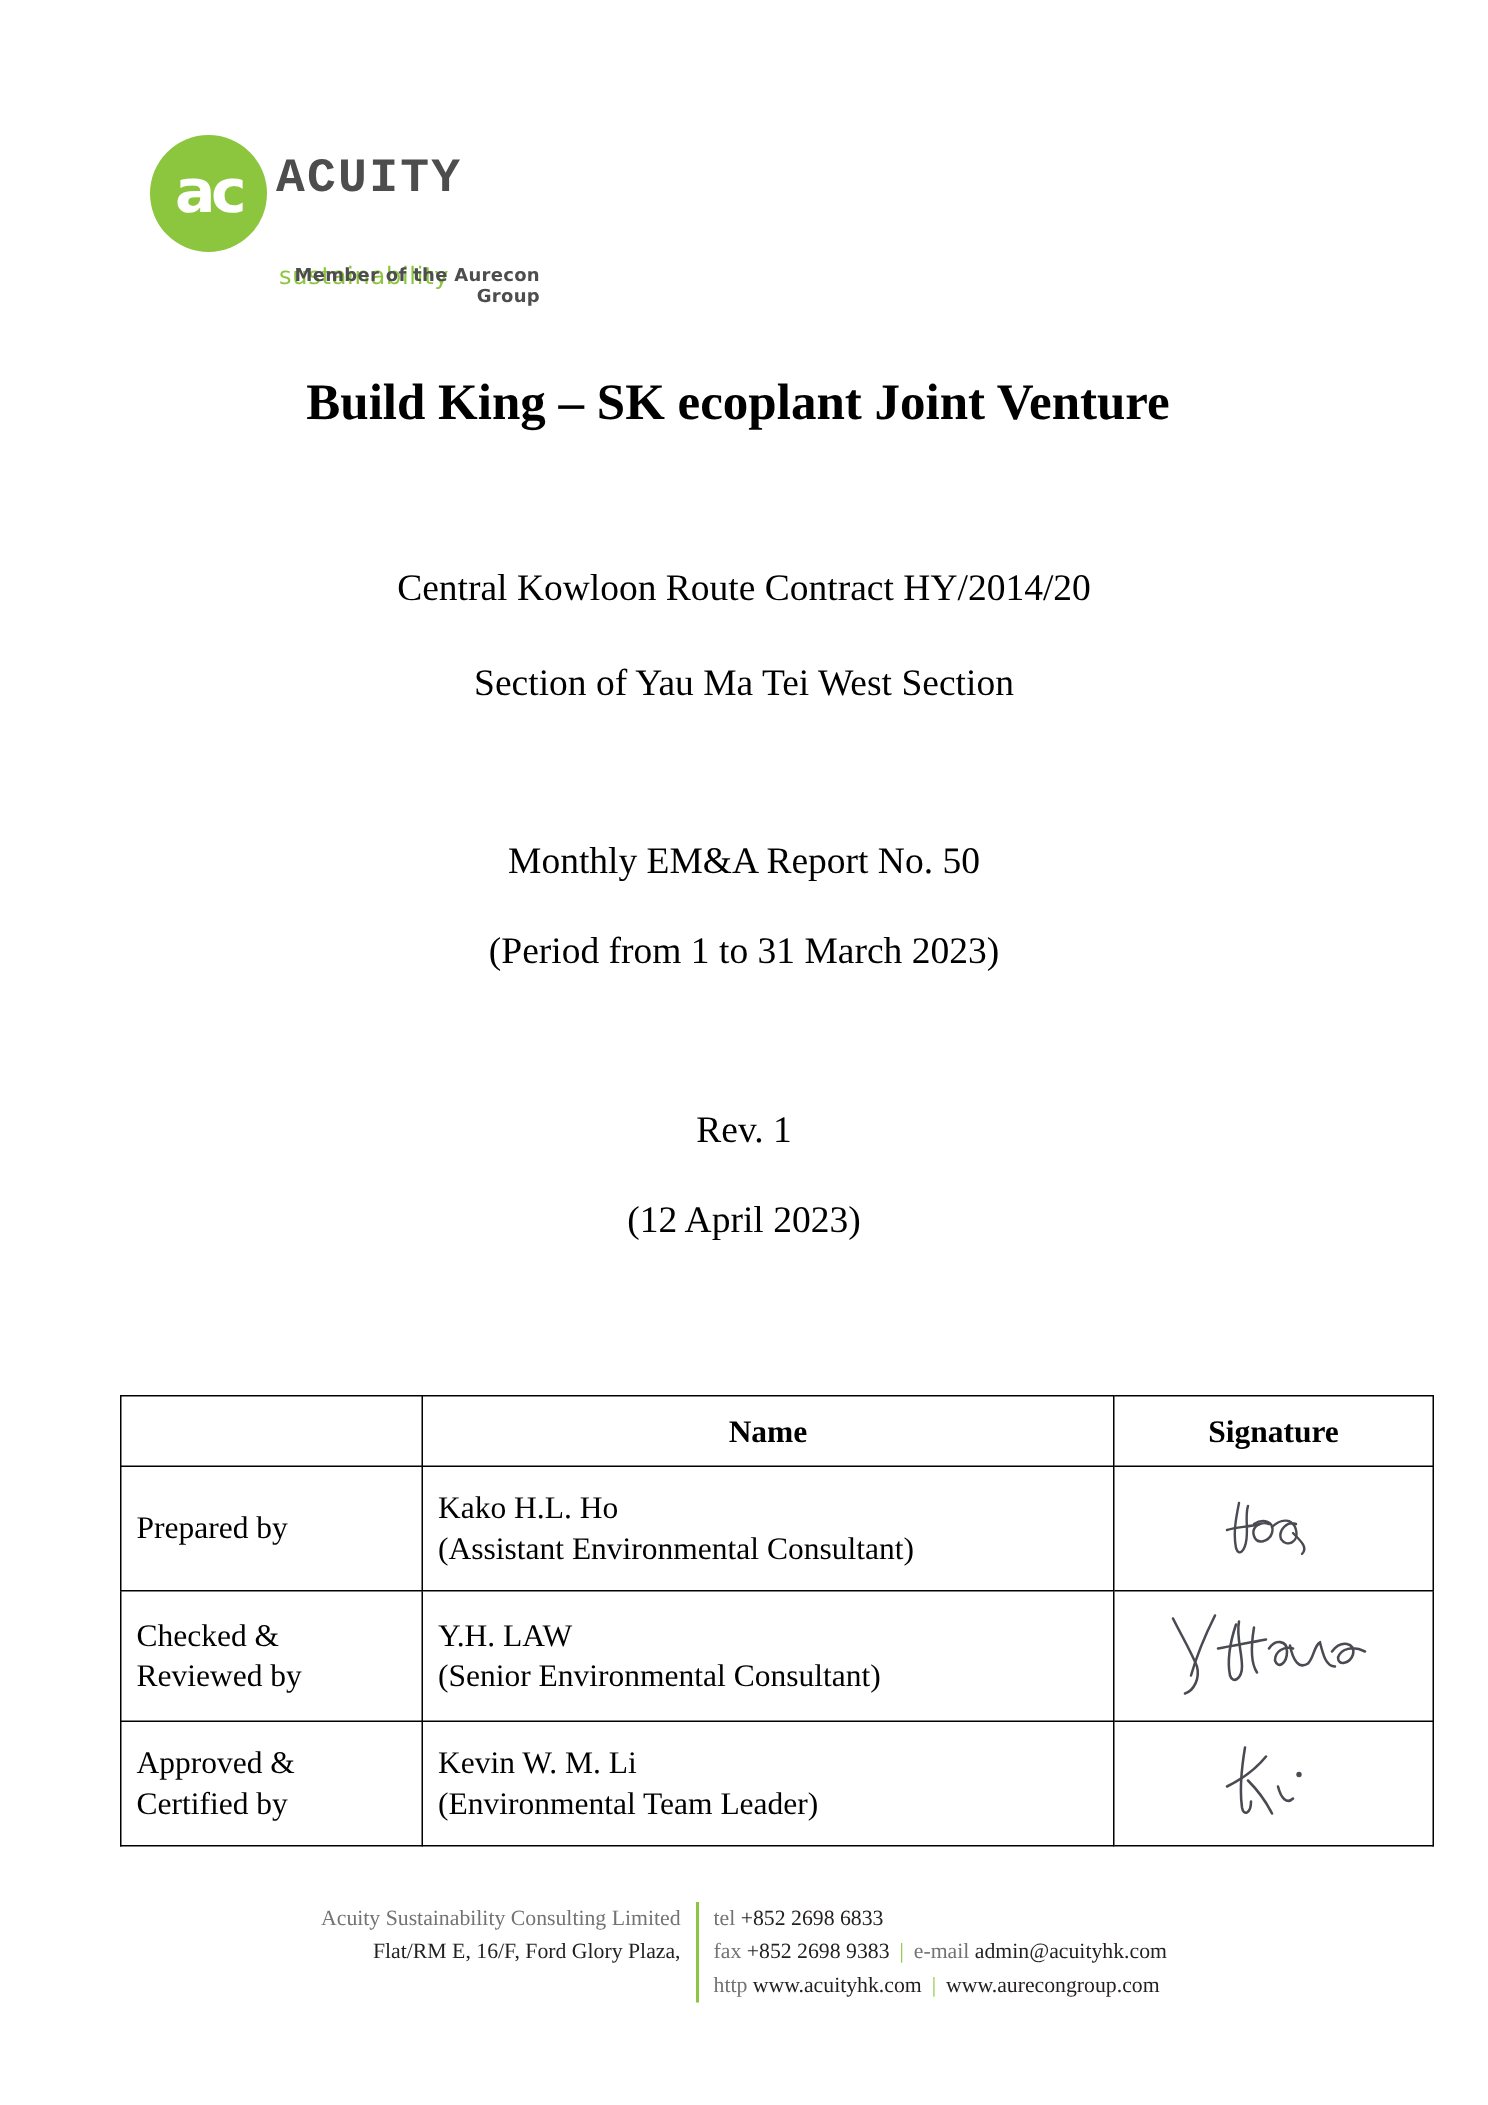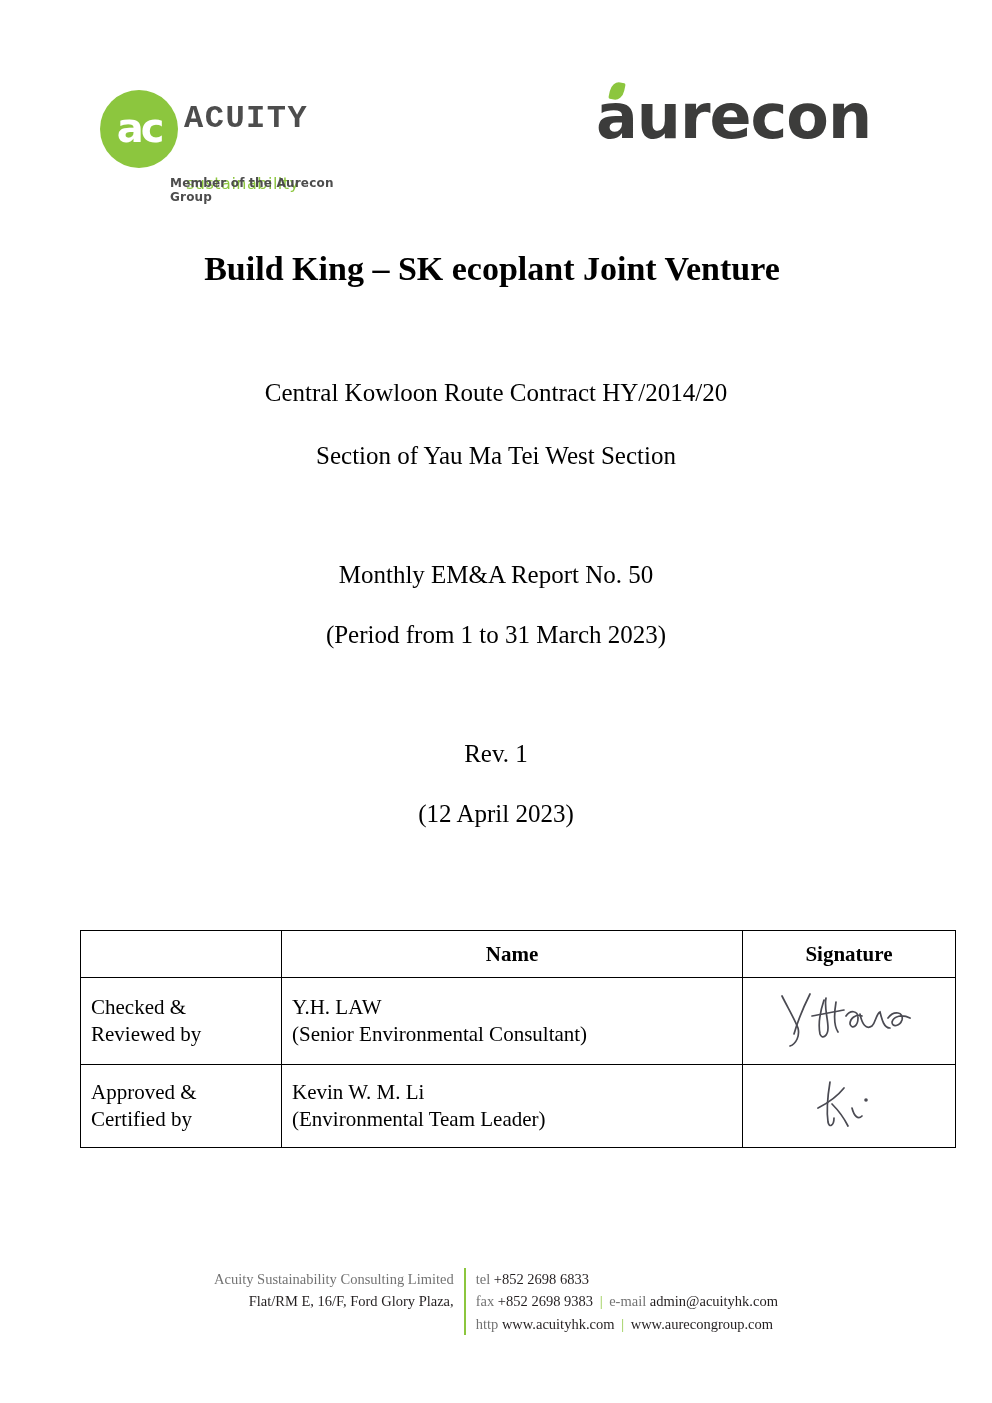--- a/index.html
+++ b/index.html
@@ -16,20 +16,21 @@
     overflow: hidden;
   }
 
   
   .header {
     position: absolute;
     top: 78px;
     left: 0;
     width: 864px;
     height: 130px;
+    text-align: right;
   }
   .acuity-logo {
     position: absolute;
     left: 100px;
     top: 12px;
     width: 260px;
     height: 120px;
   }
   .acuity-mark {
     position: absolute;
@@ -199,46 +200,58 @@
 
   <div class="acuity-logo">
     <div class="acuity-mark">
       <span>ac</span>
     </div>
     <div class="acuity-word">ACUITY</div>
     <div class="acuity-sub">sustainability</div>
     <div class="acuity-member">Member of the Aurecon Group</div>
   </div>
 
-  <div class="aurecon-logo">
-    <div style="position:relative;">
-      <div class="aurecon-leaf"></div>
-      <div class="aurecon-word">aurecon</div>
-    </div>
-  </div>
 
 </div>
 
 <div class="title-main">Build King – SK ecoplant Joint Venture</div>
 
 <div class="line l-contract">Central Kowloon Route Contract HY/2014/20</div>
 <div class="line l-section">Section of Yau Ma Tei West Section</div>
 <div class="line l-report">Monthly EM&amp;A Report No. 50</div>
 <div class="line l-period">(Period from 1 to 31 March 2023)</div>
 <div class="line l-rev">Rev. 1</div>
 <div class="line l-revdate">(12 April 2023)</div>
 
 <table class="sig-table">
   <tbody>
       <tr class="hdr-row">
     <th class="col-role hdr"></th>
     <th class="col-name hdr">Name</th>
     <th class="col-sig hdr">Signature</th>
   </tr>
 
+  <tr class="body-row">
+    <td class="col-role role-cell">Prepared by</td>
+    <td class="col-name name-cell">
+      <div>Kako H.L. Ho</div>
+      <div>(Assistant Environmental Consultant)</div>
+    </td>
+    <td class="col-sig sig-cell">
+      <svg width="150" height="62" viewBox="0 0 150 62" aria-hidden="true">
+        <g fill="none" stroke="#4a4a52" stroke-width="1.6" stroke-linecap="round">
+          <path d="M52 14 C50 24, 48 34, 50 44 C52 50, 56 46, 57 38 C58 30, 56 22, 58 16"></path>
+          <path d="M44 32 C50 30, 58 30, 66 28"></path>
+          <path d="M62 28 C68 24, 76 26, 74 34 C72 40, 64 42, 62 36 C60 30, 66 26, 72 28"></path>
+          <path d="M74 30 C80 24, 88 24, 90 32 C92 40, 84 44, 80 38 C78 32, 84 26, 90 28"></path>
+          <path d="M88 34 C94 40, 98 44, 94 48"></path>
+        </g>
+      </svg>
+    </td>
+  </tr>
 
   <tr class="body-row">
     <td class="col-role role-cell">Checked &amp; Reviewed by</td>
     <td class="col-name name-cell">
       <div>Y.H. LAW</div>
       <div>(Senior Environmental Consultant)</div>
     </td>
     <td class="col-sig sig-cell">
       <svg width="170" height="70" viewBox="0 0 170 70" aria-hidden="true">
         <g fill="none" stroke="#4a4a52" stroke-width="1.7" stroke-linecap="round">

